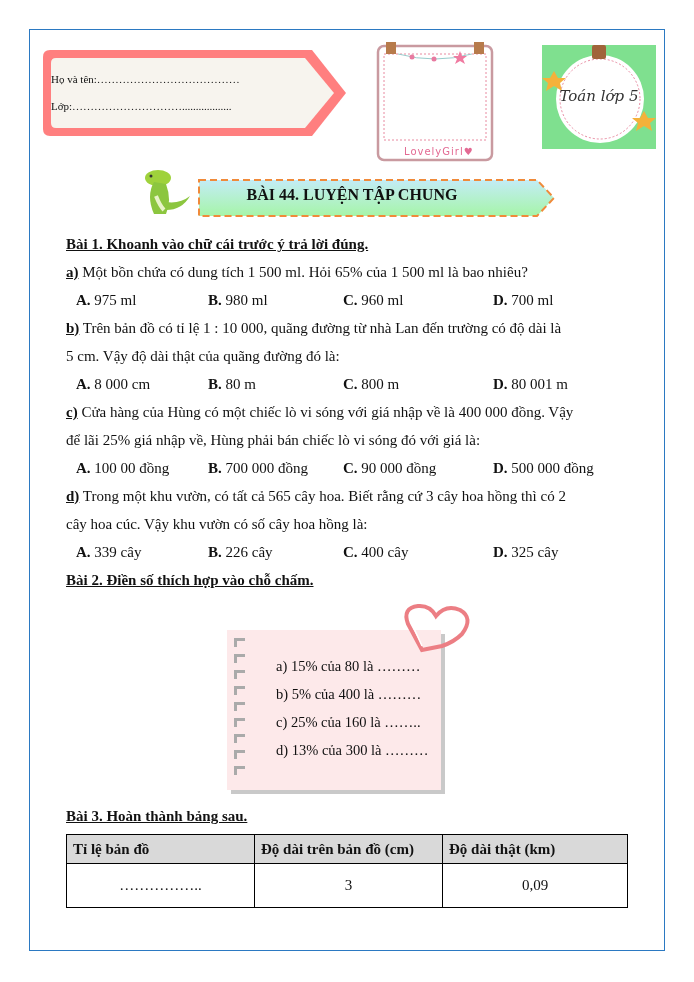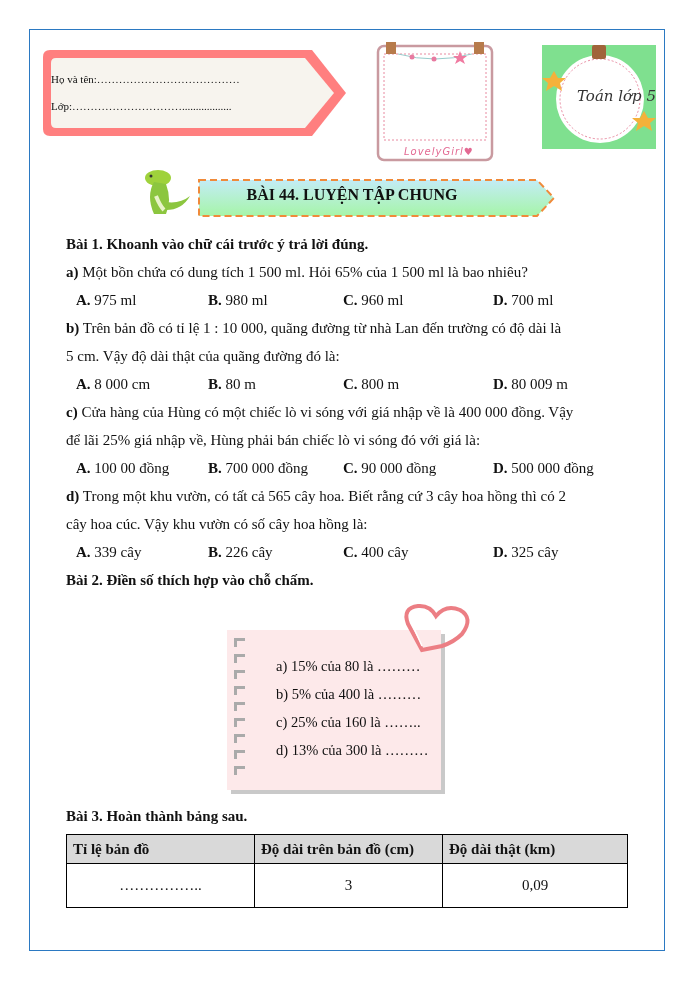--- a/index.html
+++ b/index.html
@@ -9,33 +9,33 @@
            border:1.5px solid #2b79c2; box-sizing:border-box; }
   
   .name-tag { position:absolute; left:40px; top:47px; width:312px; height:92px; }
   .name-tag svg { position:absolute; left:0; top:0; }
   .name-line { position:absolute; left:51px; font-size:11px; white-space:nowrap; }
   
   .title-card { position:absolute; left:376px; top:42px; width:118px; height:120px; }
   .title-text { position:absolute; left:0; width:118px; top:34px; text-align:center;
                 font-weight:bold; font-size:15px; line-height:22px; }
   .lovely { position:absolute; left:28px; top:104px; font-family:"DejaVu Sans", sans-serif;
-            font-size:10px; color:#e36a93; letter-spacing:1px;font-style:italic; }
+            font-size:10px; color:#e36a93; letter-spacing:1px; }
   
   .badge { position:absolute; left:542px; top:45px; width:114px; height:104px; background:#7fe08f; }
-  .badge-text { position:absolute; left:0; width:114px; top:42px; text-align:right;
+  .badge-text { position:absolute; left:0; width:114px; top:42px; text-align:center;
                 font-family:"DejaVu Serif", serif; font-style:italic; font-size:15px; color:#333; }
   
   .banner { position:absolute; left:197px; top:178px; width:360px; height:40px; }
   .banner-title { position:absolute; left:197px; top:186px; width:310px; text-align:center;
                   font-weight:bold; font-size:16px; }
   .dino { position:absolute; left:136px; top:166px; }
   
   .t { position:absolute; font-size:15px; white-space:nowrap; }
-  .b { font-weight:bold; }
+  .b { font-weight:bold;text-decoration:underline; }
   .opt { position:absolute; font-size:15px; white-space:nowrap; }
   
   .note { position:absolute; left:227px; top:630px; width:214px; height:160px;
           background:#fde9ea; box-shadow:4px 4px 0 #c9c9c9; }
   .note .hole { position:absolute; left:7px; width:8px; height:6px;
                 border-left:3px solid #aaa; border-top:3px solid #aaa; }
   .note-item { position:absolute; left:25px; font-size:14.5px; white-space:nowrap;margin-left:24px; }
   .clip { position:absolute; left:402px; top:600px; }
   
   table { position:absolute; left:66px; top:834px; width:562px; border-collapse:collapse;
@@ -107,21 +107,21 @@
 <div class="opt" style="left:76px;top:292px"><b>A.</b> <span>975 ml</span></div>
 <div class="opt" style="left:208px;top:292px"><b>B.</b> <span>980 ml</span></div>
 <div class="opt" style="left:343px;top:292px"><b>C.</b> <span>960 ml</span></div>
 <div class="opt" style="left:493px;top:292px"><b>D.</b> <span>700 ml</span></div>
 
 <div class="t" style="left:66px;top:320px"><span class="b">b)</span> <span>Trên bản đồ có tỉ lệ 1 : 10 000, quãng đường từ nhà Lan đến trường có độ dài là</span></div>
 <div class="t" style="left:66px;top:348px">5 cm. Vậy độ dài thật của quãng đường đó là:</div>
 <div class="opt" style="left:76px;top:376px"><b>A.</b> <span>8 000 cm</span></div>
 <div class="opt" style="left:208px;top:376px"><b>B.</b> <span>80 m</span></div>
 <div class="opt" style="left:343px;top:376px"><b>C.</b> <span>800 m</span></div>
-<div class="opt" style="left:493px;top:376px"><b>D.</b> <span>80 009 m</span></div>
+<div class="opt" style="left:493px;top:376px"><b>D.</b> <span>80 001 m</span></div>
 
 <div class="t" style="left:66px;top:404px"><span class="b">c)</span> <span>Cửa hàng của Hùng có một chiếc lò vi sóng với giá nhập về là 400 000 đồng. Vậy</span></div>
 <div class="t" style="left:66px;top:432px">để lãi 25% giá nhập về, Hùng phải bán chiếc lò vi sóng đó với giá là:</div>
 <div class="opt" style="left:76px;top:460px"><b>A.</b> <span>100 00 đồng</span></div>
 <div class="opt" style="left:208px;top:460px"><b>B.</b> <span>700 000 đồng</span></div>
 <div class="opt" style="left:343px;top:460px"><b>C.</b> <span>90 000 đồng</span></div>
 <div class="opt" style="left:493px;top:460px"><b>D.</b> <span>500 000 đồng</span></div>
 
 <div class="t" style="left:66px;top:488px"><span class="b">d)</span> <span>Trong một khu vườn, có tất cả 565 cây hoa. Biết rằng cứ 3 cây hoa hồng thì có 2</span></div>
 <div class="t" style="left:66px;top:516px">cây hoa cúc. Vậy khu vườn có số cây hoa hồng là:</div>

